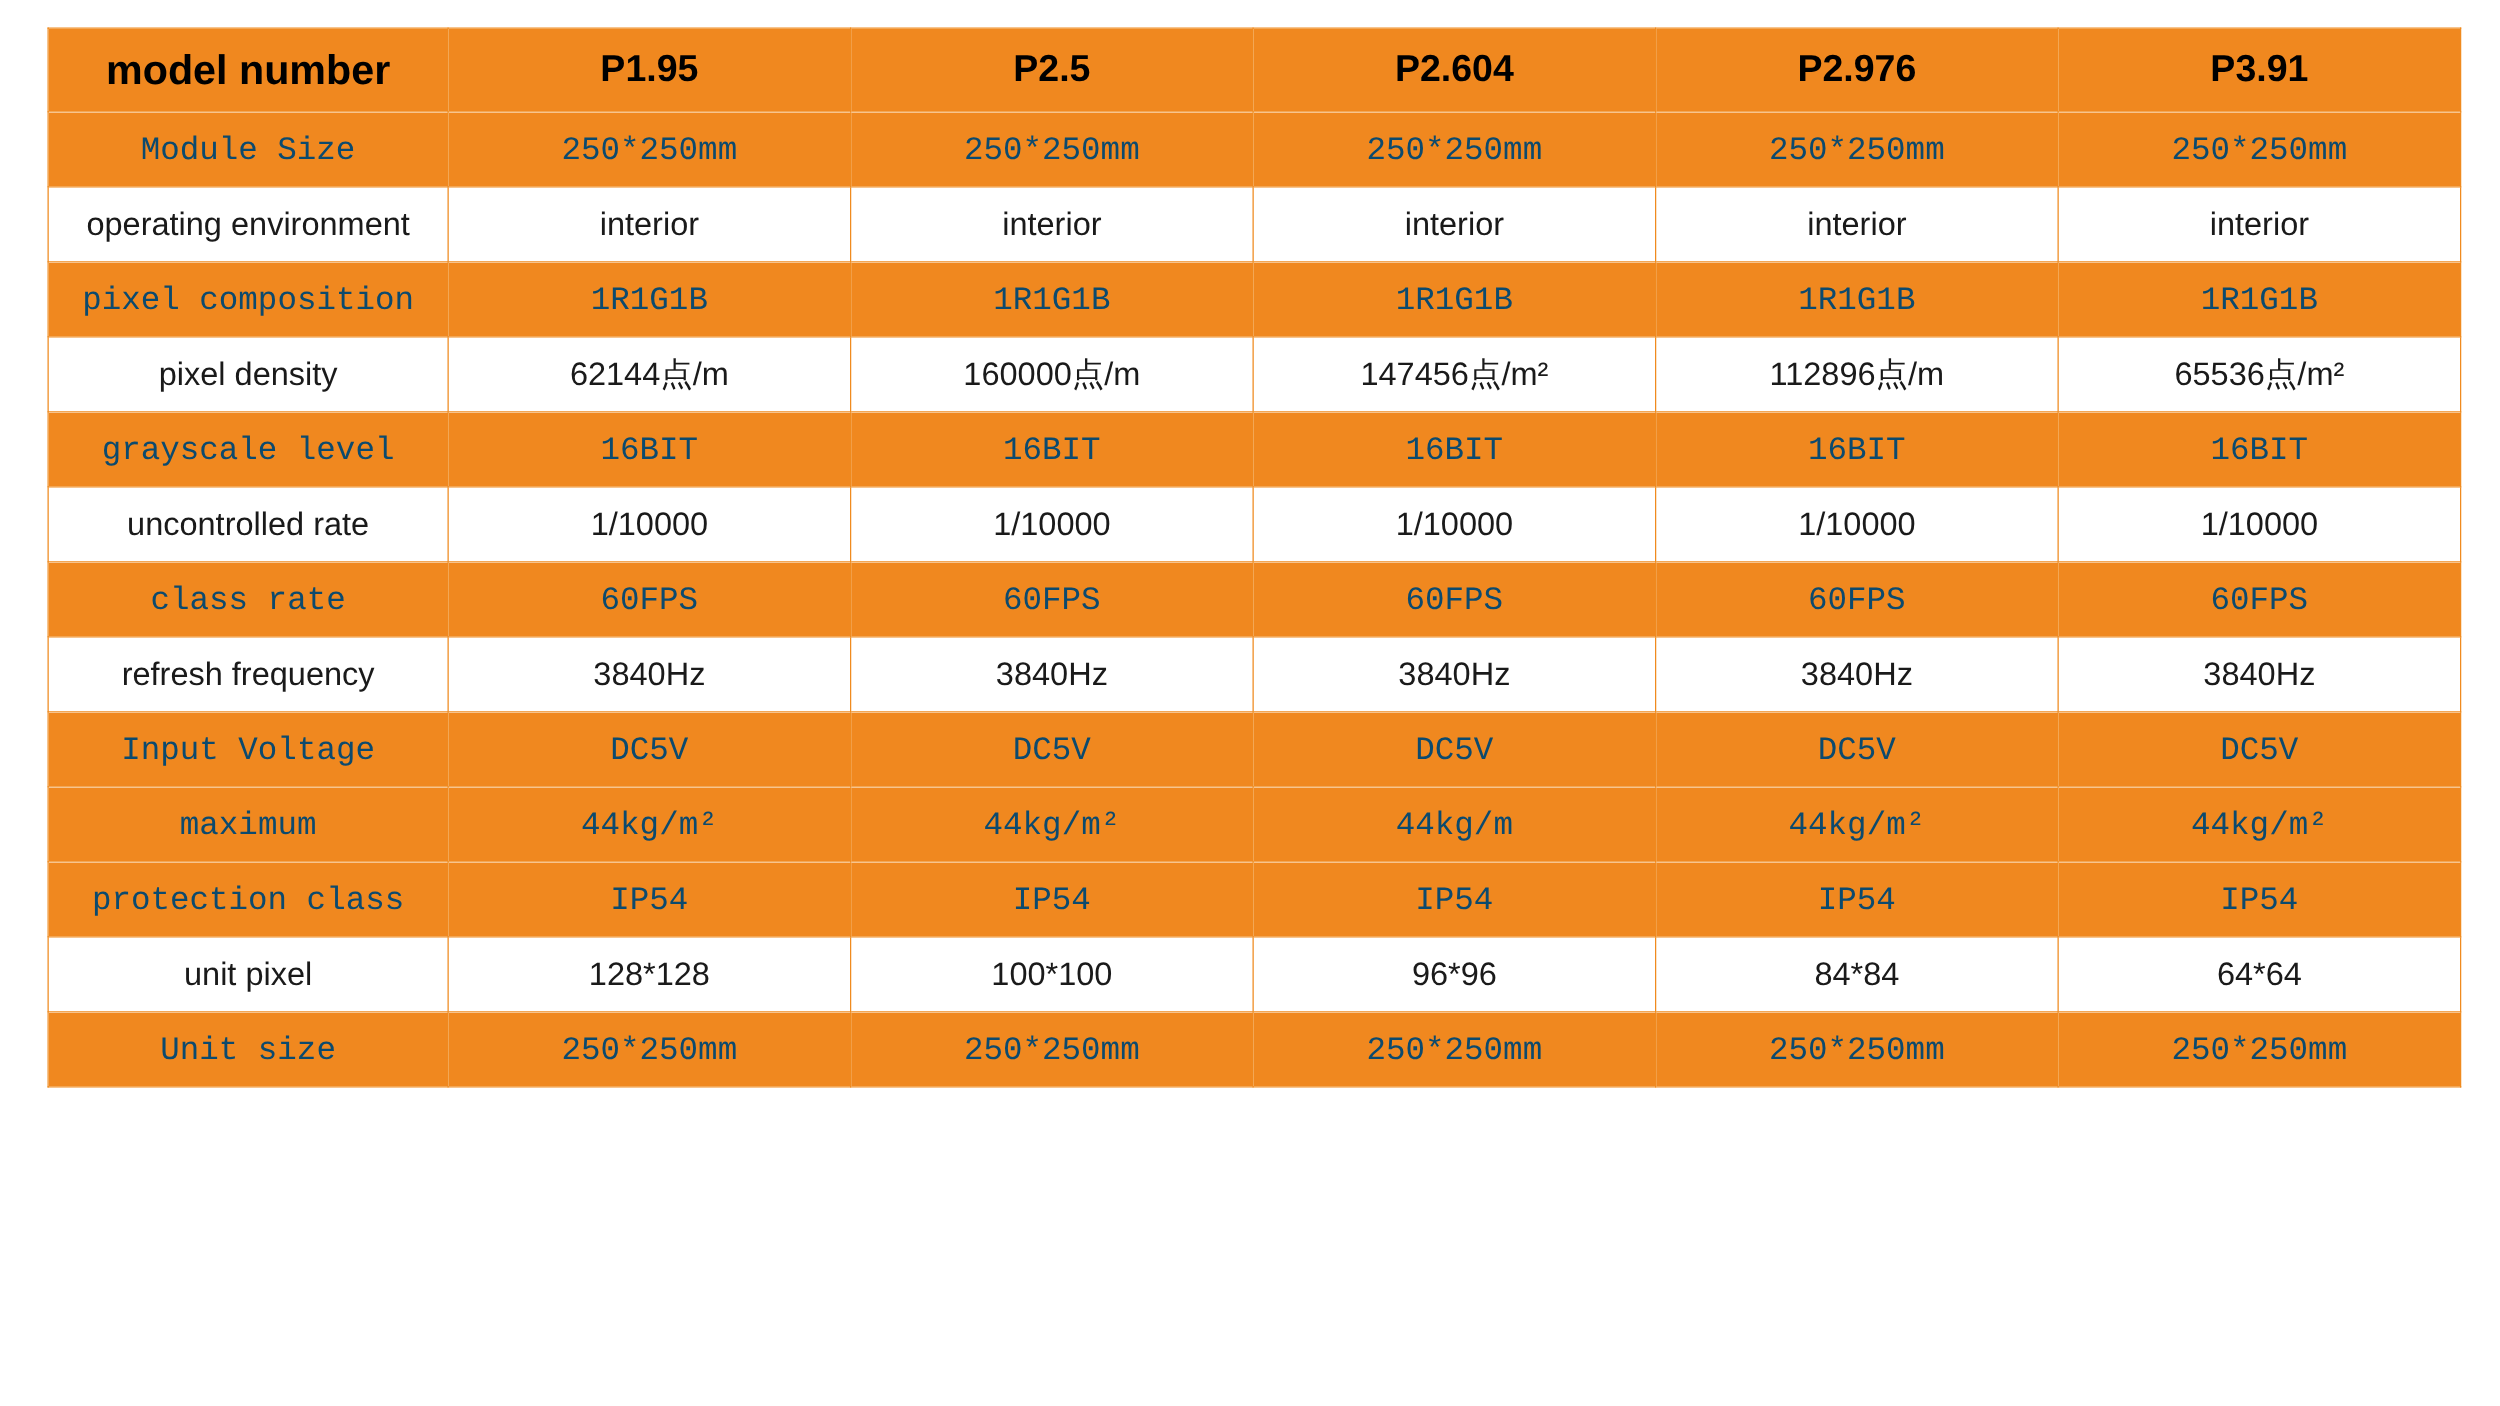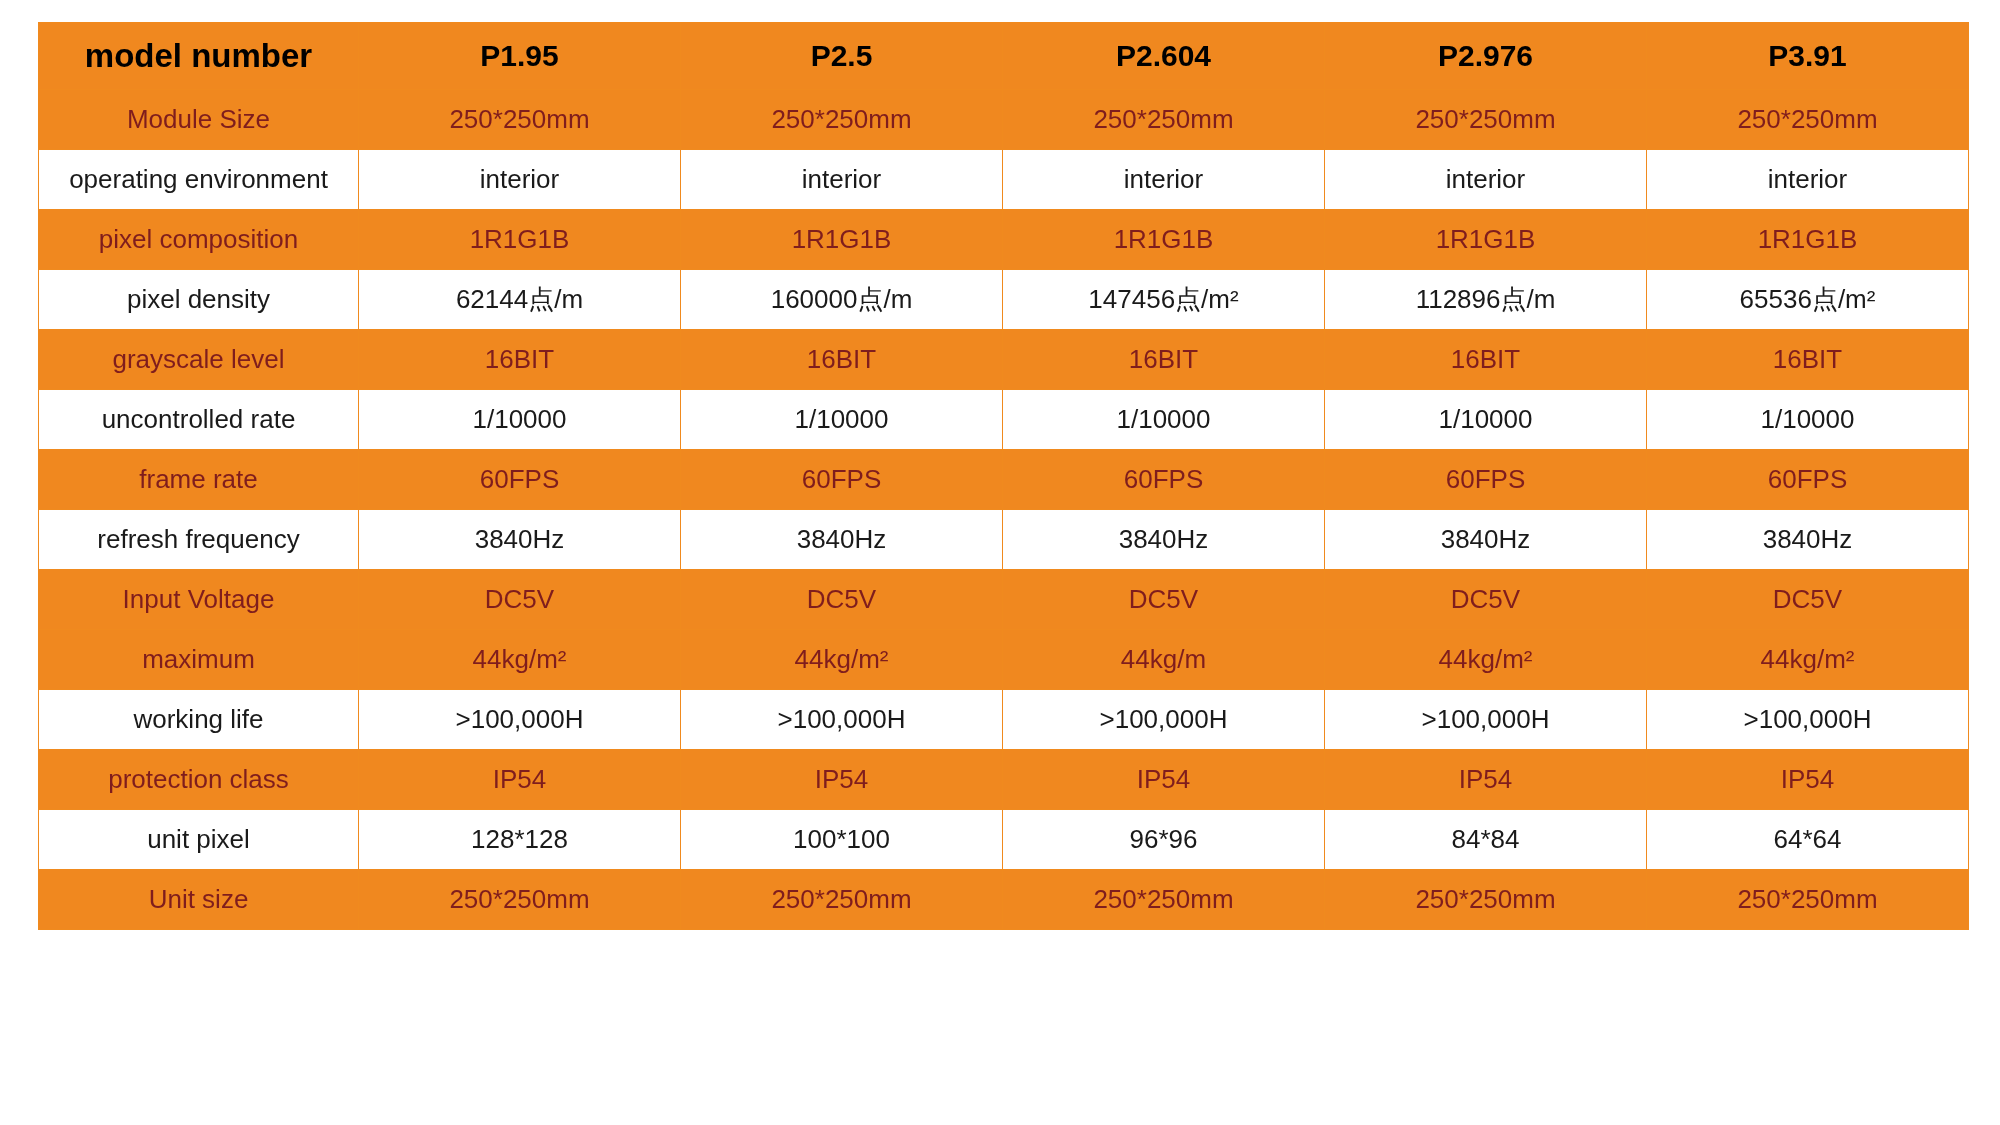--- a/index.html
+++ b/index.html
@@ -46,21 +46,22 @@
     font-size: 30px;
     height: 66px;
     color: #000000;
   }
   tr.head-row td.label-cell {
     font-size: 33px;
   }
   
   tr.band td {
     background: #f0881f;
-    color: #7f1d1d;
+    color: #0c4a6e;
+    font-family: Liberation Mono, monospace;
   }
   tr.plain td {
     background: #ffffff;
     color: #1a1a1a;
   }
   td.label-cell {
     font-size: 27px;
   }
 </style>
 </head>
@@ -127,21 +128,21 @@
         </tr>
         <tr class="plain">
           <td class="label-cell">uncontrolled rate</td>
           <td class="data-cell">1/10000</td>
           <td class="data-cell">1/10000</td>
           <td class="data-cell">1/10000</td>
           <td class="data-cell">1/10000</td>
           <td class="data-cell">1/10000</td>
         </tr>
         <tr class="band">
-          <td class="label-cell">frame rate</td>
+          <td class="label-cell">class rate</td>
           <td class="data-cell">60FPS</td>
           <td class="data-cell">60FPS</td>
           <td class="data-cell">60FPS</td>
           <td class="data-cell">60FPS</td>
           <td class="data-cell">60FPS</td>
         </tr>
         <tr class="plain">
           <td class="label-cell">refresh frequency</td>
           <td class="data-cell">3840Hz</td>
           <td class="data-cell">3840Hz</td>
@@ -158,28 +159,20 @@
           <td class="data-cell">DC5V</td>
         </tr>
         <tr class="band">
           <td class="label-cell">maximum</td>
           <td class="data-cell">44kg/m²</td>
           <td class="data-cell">44kg/m²</td>
           <td class="data-cell">44kg/m</td>
           <td class="data-cell">44kg/m²</td>
           <td class="data-cell">44kg/m²</td>
         </tr>
-        <tr class="plain">
-          <td class="label-cell">working life</td>
-          <td class="data-cell">&gt;100,000H</td>
-          <td class="data-cell">&gt;100,000H</td>
-          <td class="data-cell">&gt;100,000H</td>
-          <td class="data-cell">&gt;100,000H</td>
-          <td class="data-cell">&gt;100,000H</td>
-        </tr>
         <tr class="band">
           <td class="label-cell">protection class</td>
           <td class="data-cell">IP54</td>
           <td class="data-cell">IP54</td>
           <td class="data-cell">IP54</td>
           <td class="data-cell">IP54</td>
           <td class="data-cell">IP54</td>
         </tr>
         <tr class="plain">
           <td class="label-cell">unit pixel</td>

